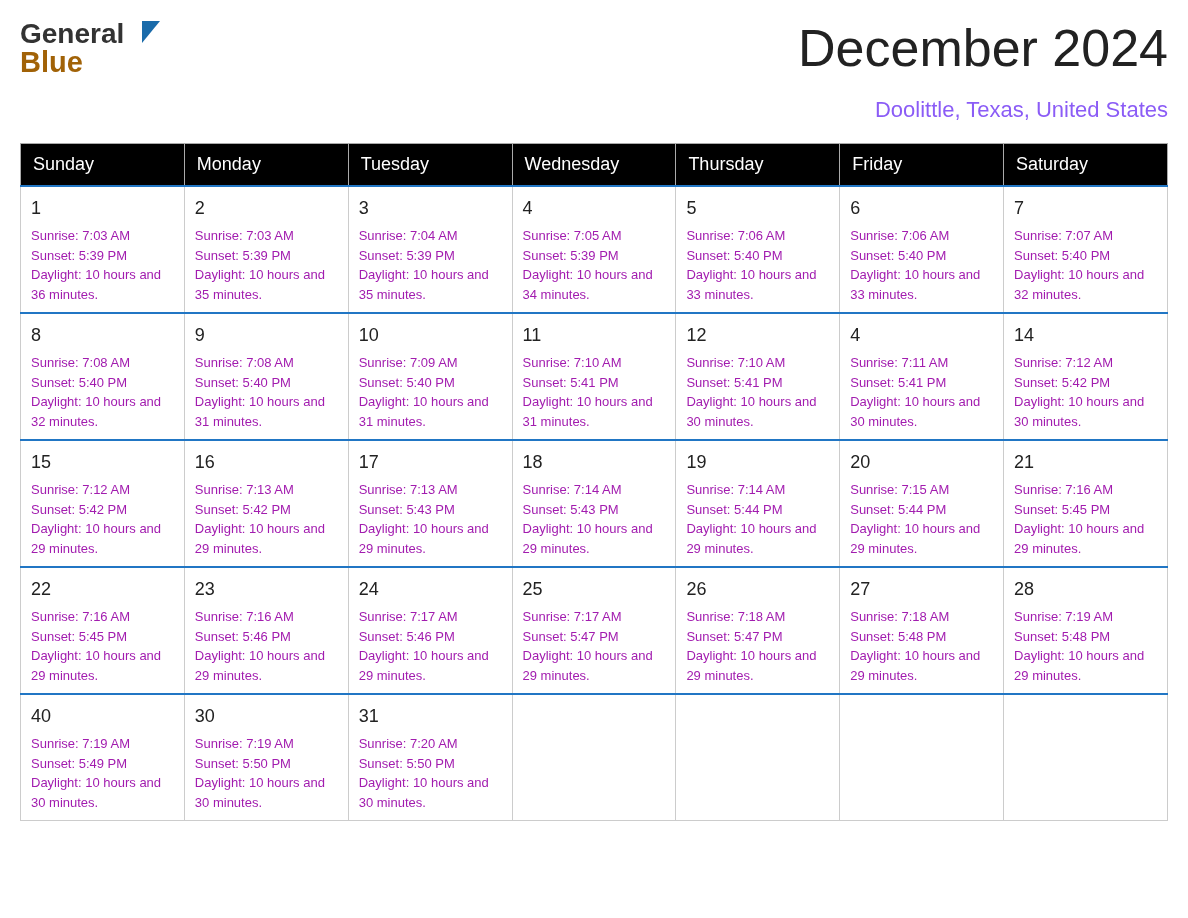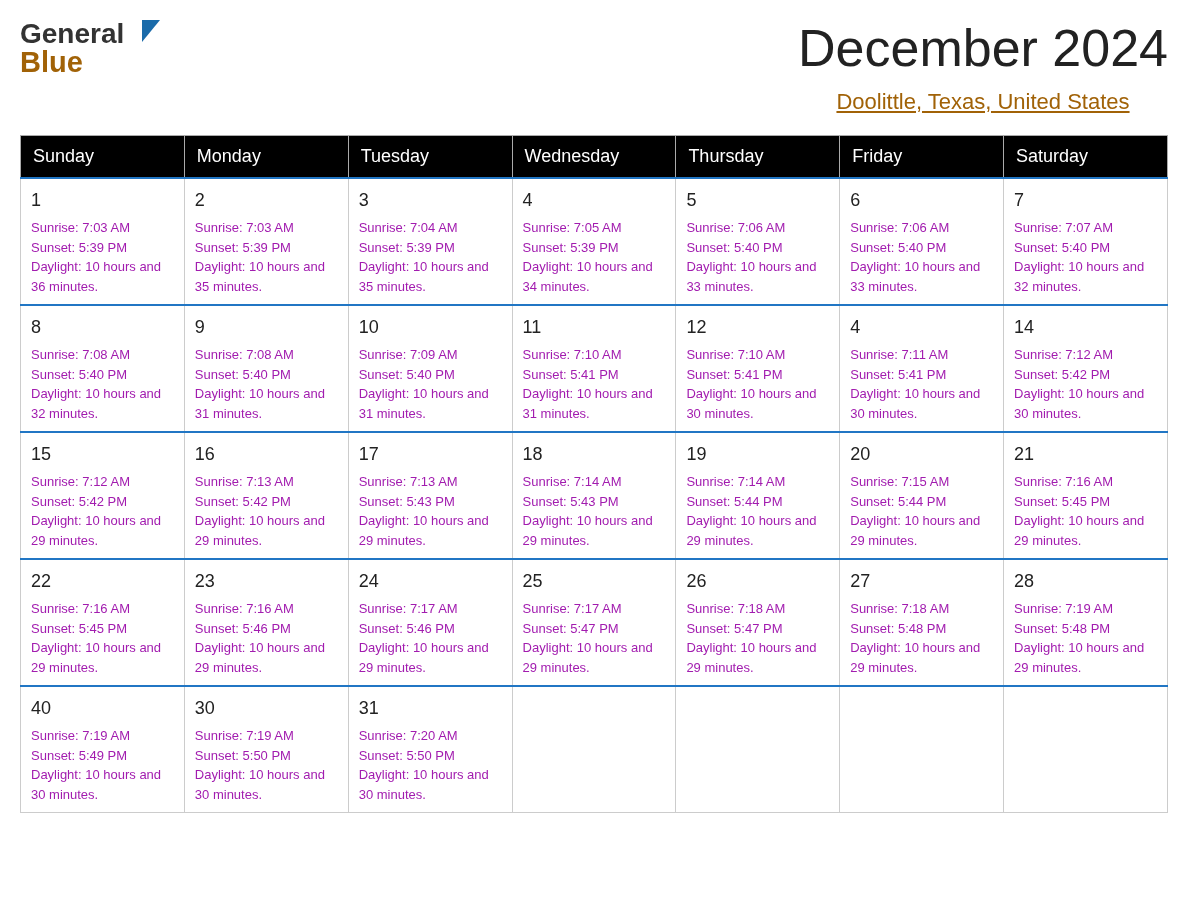--- a/index.html
+++ b/index.html
@@ -27,33 +27,32 @@
       color: #333;
       line-height: 1;
     }
     .logo-blue {
       font-size: 29px;
       font-weight: bold;
       color: #a16207;
       line-height: 1;
     }
     .title-section {
-      text-align: center;
+      text-align: right;
     }
     .month-title {
       font-size: 52px;
       font-weight: normal;
       color: #222;
       line-height: 1.1;
     }
     .location {
       font-size: 22px;
-      color: #a16207;
-      margin-top: 12px;
-      text-decoration: underline;
+      color: #8b5cf6;
+      margin-top: 20px;
     }
     .calendar {
       width: 100%;
       border-collapse: collapse;
       border: 1px solid #aaa;
     }
     .calendar th {
       background-color: #000000;
       color: #fff;
       font-size: 18px;
@@ -88,21 +87,21 @@
     
     .calendar tr.week-row td {
       border-top: 2px solid #2176c4;
     }
   </style>
 </head>
 <body>
 
 <div class="header">
   <div class="logo">
-    <div style="display:flex; align-items:flex-start;gap:16px;">
+    <div style="display:flex; align-items:center;gap:16px;">
       <span class="logo-general">General</span>
       <span style="display:inline-block; margin-left:2px;">
         
         <svg width="18" height="22" viewBox="0 0 18 22">
           <polygon points="0,0 18,0 0,22" fill="#1a6baa"></polygon>
         </svg>
       </span>
     </div>
     <span class="logo-blue">Blue</span>
   </div>

